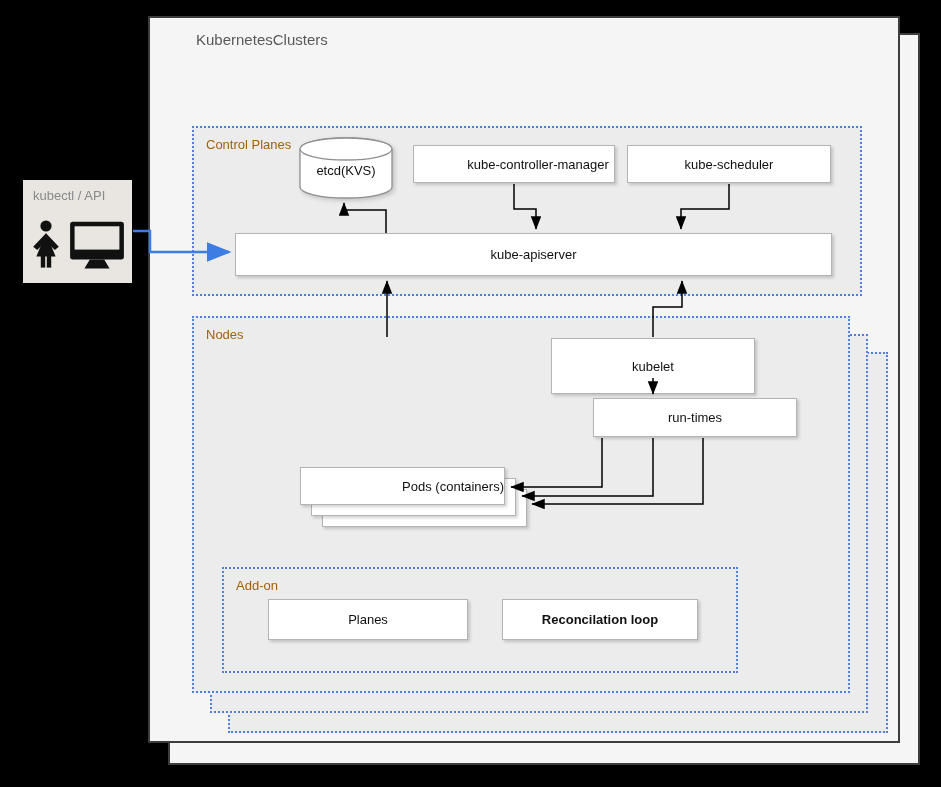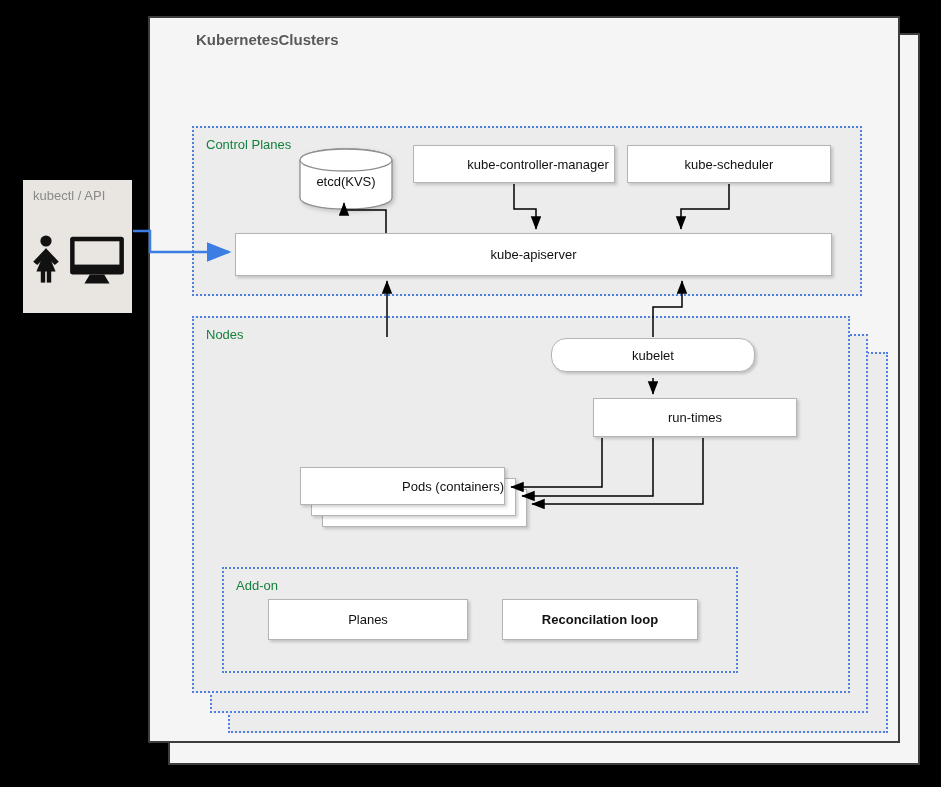--- a/index.html
+++ b/index.html
@@ -4,41 +4,41 @@
 <style>
   html,body{margin:0;padding:0;background:#000;}
   #canvas{
     position:relative;width:941px;height:787px;background:#000;overflow:hidden;
     font-family:"Liberation Sans","DejaVu Sans",sans-serif;
   }
   .page{
     position:absolute;background:#f5f5f5;border:2px solid #3d3d3d;box-sizing:border-box;
   }
   .diagram-title{
-    position:absolute;left:196px;top:31px;font-size:15px;font-weight:bold;color:#595959;
+    position:absolute;left:196px;top:31px;font-size:15px;font-weight:normal;color:#595959;
   }
   .group{
     position:absolute;border:2px dotted #4f7fe3;background:#ececec;box-sizing:border-box;
   }
   .group.transparent{background:transparent;}
   .group-label{
-    position:absolute;left:12px;top:9px;font-size:13px;color:#15803d;
+    position:absolute;left:12px;top:9px;font-size:13px;color:#a16207;
   }
   .node{
     position:absolute;background:#fff;border:1px solid #b4b4b4;box-sizing:border-box;
     box-shadow:2px 2px 3px rgba(0,0,0,0.18);
     display:flex;align-items:center;justify-content:center;
     font-size:13px;color:#111;text-align:center;
   }
   .cylinder{position:absolute;filter:drop-shadow(2px 2px 2px rgba(0,0,0,0.18));}
   .cylinder .cyl-label{
     position:absolute;left:0;right:0;top:26px;text-align:center;font-size:13px;color:#111;
   }
   .actor-box{
-    position:absolute;left:23px;top:180px;width:109px;height:133px;
+    position:absolute;left:23px;top:180px;width:109px;height:103px;
     background:#e9e5e0;box-sizing:border-box;
   }
   .actor-label{
     position:absolute;left:10px;top:8px;font-size:13px;color:#8a8a8a;
   }
   .actor-icons{
     position:absolute;left:0;right:0;top:34px;bottom:6px;
     display:flex;align-items:center;justify-content:center;gap:6px;
   }
   #connectors{
@@ -63,39 +63,39 @@
   </div>
 
   <div class="group" style="left:192px;top:126px;width:670px;height:170px;">
     <span class="group-label">Control Planes</span>
   </div>
 
   <div class="group transparent" style="left:222px;top:567px;width:516px;height:106px;">
     <span class="group-label">Add-on</span>
   </div>
 
-  <div class="cylinder" style="left:299px;top:148px;width:94px;height:62px;">
+  <div class="cylinder" style="left:299px;top:137px;width:94px;height:62px;">
     <svg width="94" height="62">
       <path d="M1,12 a46,11 0 0 1 92,0 v38 a46,11 0 0 1 -92,0 z" fill="#ffffff" stroke="#8f8f8f" stroke-width="1.3"></path>
       <ellipse cx="47" cy="12" rx="46" ry="11" fill="#ffffff" stroke="#8f8f8f" stroke-width="1.3"></ellipse>
     </svg>
     <span class="cyl-label">etcd(KVS)</span>
   </div>
 
   <div class="node" style="left:413px;top:145px;width:202px;height:38px;padding-left:48px;">
     <span>kube-controller-manager</span>
   </div>
   <div class="node" style="left:627px;top:145px;width:204px;height:38px;">
     <span>kube-scheduler</span>
   </div>
   <div class="node" style="left:235px;top:233px;width:597px;height:43px;">
     <span>kube-apiserver</span>
   </div>
 
-  <div class="node" style="left:551px;top:338px;width:204px;height:34px;border-radius:15px;">
+  <div class="node" style="left:551px;top:338px;width:204px;height:56px;">
     <span>kubelet</span>
   </div>
   <div class="node" style="left:551px;top:398px;width:204px;height:39px;margin-left:42px;">
     <span>run-times</span>
   </div>
 
   <div class="node" style="left:322px;top:489px;width:205px;height:38px;"></div>
   <div class="node" style="left:311px;top:478px;width:205px;height:38px;"></div>
   <div class="node" style="left:300px;top:467px;width:205px;height:38px;justify-content:flex-end;">
     <span>Pods (containers)</span>

